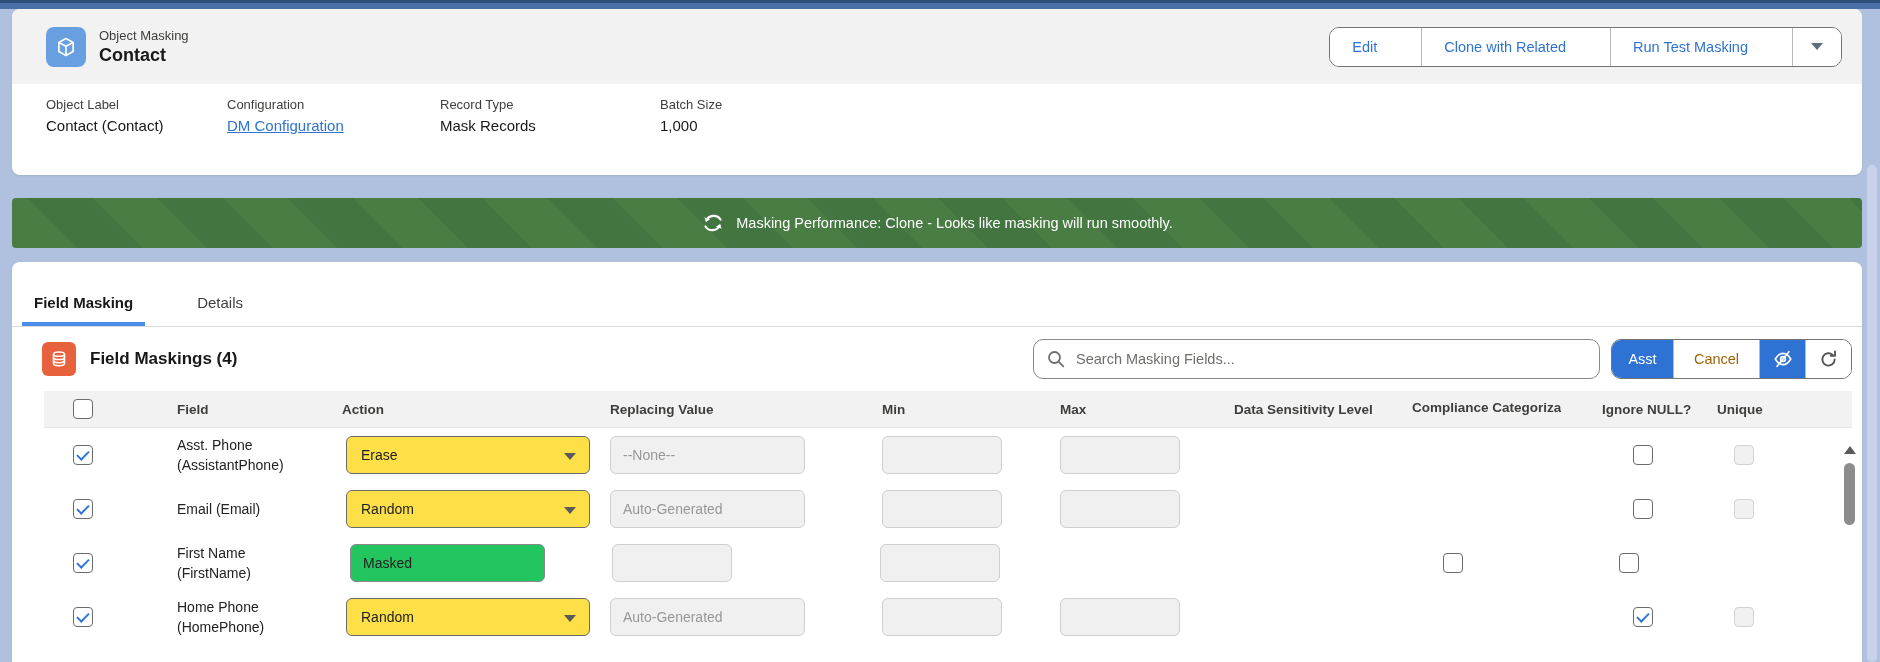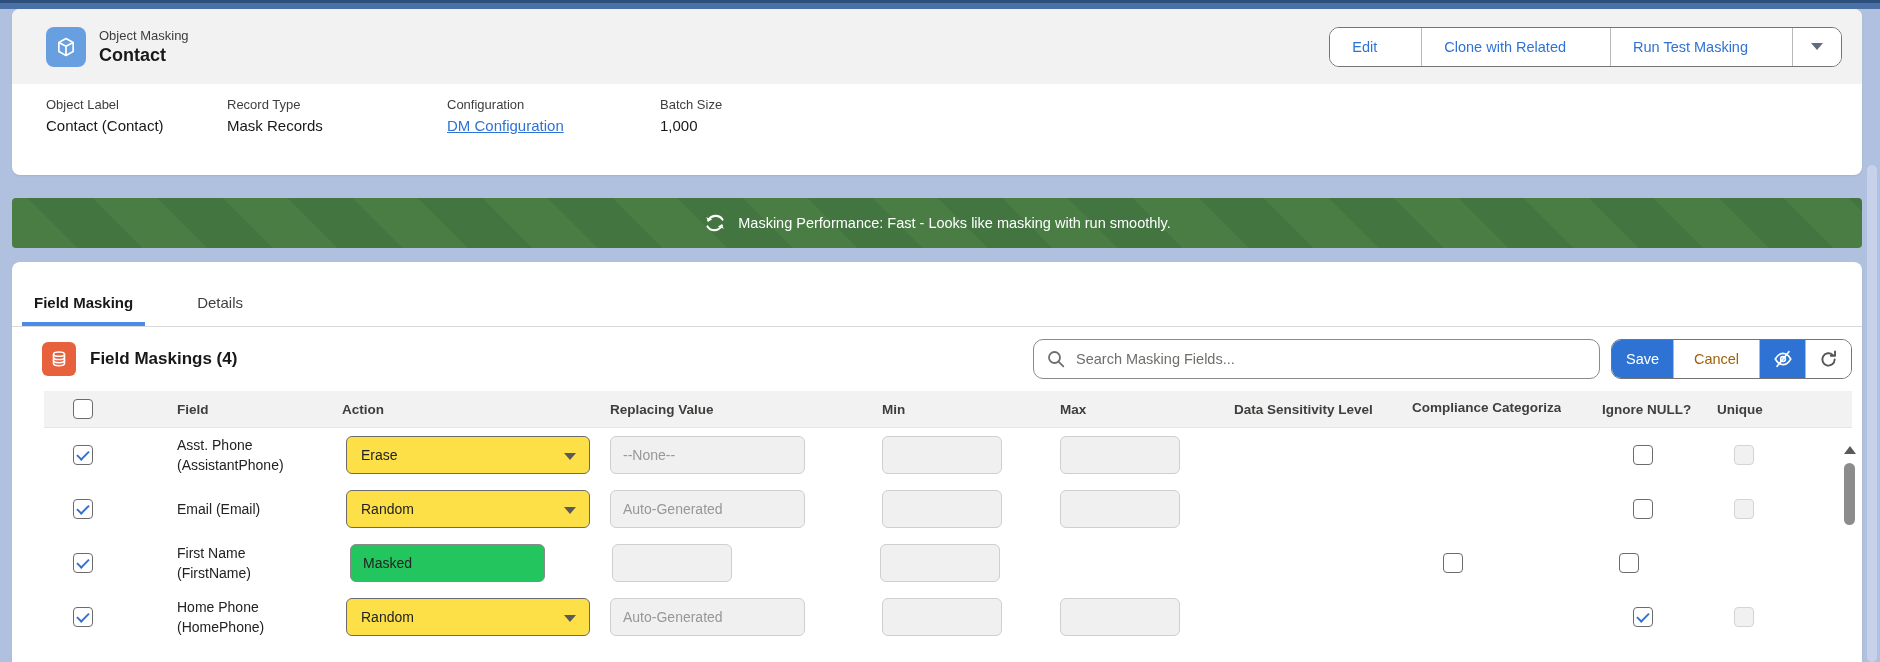--- a/index.html
+++ b/index.html
@@ -147,45 +147,45 @@
       <button class="grp-btn caret-btn">
         <span class="caret-down"></span>
       </button>
     </div>
   </div>
   <div class="header-details">
     <div class="detail-col dc0">
       <div class="detail-label">Object Label</div>
       <div class="detail-value">Contact (Contact)</div>
     </div>
+    <div class="detail-col dc2">
+      <div class="detail-label">Configuration</div>
+      <div class="detail-value"><a class="detail-link">DM Configuration</a></div>
+    </div>
     <div class="detail-col dc1">
       <div class="detail-label">Record Type</div>
       <div class="detail-value">Mask Records</div>
-    </div>
-    <div class="detail-col dc2">
-      <div class="detail-label">Configuration</div>
-      <div class="detail-value"><a class="detail-link">DM Configuration</a></div>
     </div>
     <div class="detail-col dc3">
       <div class="detail-label">Batch Size</div>
       <div class="detail-value">1,000</div>
     </div>
   </div>
 </div>
 
 <div class="banner">
   <svg width="24" height="24" viewBox="0 0 24 24">
     <g fill="none" stroke="#fff" stroke-width="2.2" stroke-linecap="round">
       <path d="M19.5 8.5 A8.2 8.2 0 0 0 5.2 9.6"></path>
       <path d="M4.5 15.5 A8.2 8.2 0 0 0 18.8 14.4"></path>
     </g>
     <path d="M3.2 6.2 L5.3 10.6 L9.2 8.4 Z" fill="#fff"></path>
     <path d="M20.8 17.8 L18.7 13.4 L14.8 15.6 Z" fill="#fff"></path>
   </svg>
-  <span class="banner-text">Masking Performance: Fast - Looks like masking with run smoothly.</span>
+  <span class="banner-text">Masking Performance: Clone - Looks like masking will run smoothly.</span>
 </div>
 
 <div class="card main-card">
 
   <div class="tabs">
     <div class="tab active">Field Masking</div>
     <div class="tab">Details</div>
   </div>
 
   <div class="section-header">
@@ -205,21 +205,21 @@
       <span class="search-icon-wrap">
         <svg width="20" height="20" viewBox="0 0 20 20" fill="none" stroke="#706E6B" stroke-width="1.8">
           <circle cx="8.5" cy="8.5" r="5.5"></circle>
           <line x1="12.8" y1="12.8" x2="17.3" y2="17.3" stroke-linecap="round"></line>
         </svg>
       </span>
       <input type="text" placeholder="Search Masking Fields..." style="">
     </div>
 
     <div class="action-group">
-      <button class="save-btn">Save</button>
+      <button class="save-btn">Asst</button>
       <button class="cancel-btn">Cancel</button>
       <button class="eye-btn">
         <svg width="20" height="20" viewBox="0 0 22 22">
           <g fill="none" stroke="#fff" stroke-width="1.8">
             <path d="M2.5 11 C5 6.5 8 4.8 11 4.8 s6 1.7 8.5 6.2 C17 15.5 14 17.2 11 17.2 s-6 -1.7 -8.5 -6.2 Z"></path>
             <circle cx="11" cy="11" r="2.6"></circle>
             <line x1="4.5" y1="19" x2="17.5" y2="3" stroke-linecap="round"></line>
           </g>
         </svg>
       </button>

